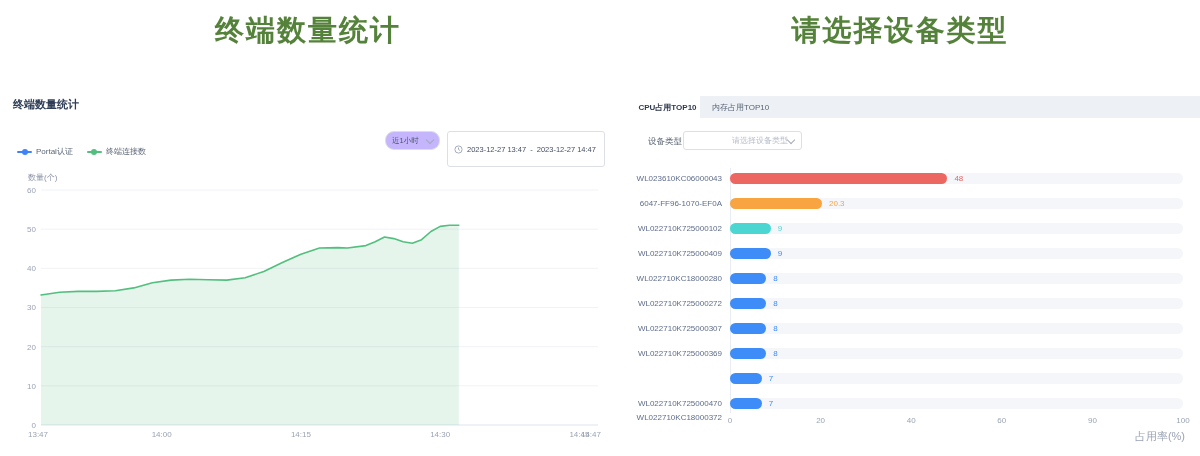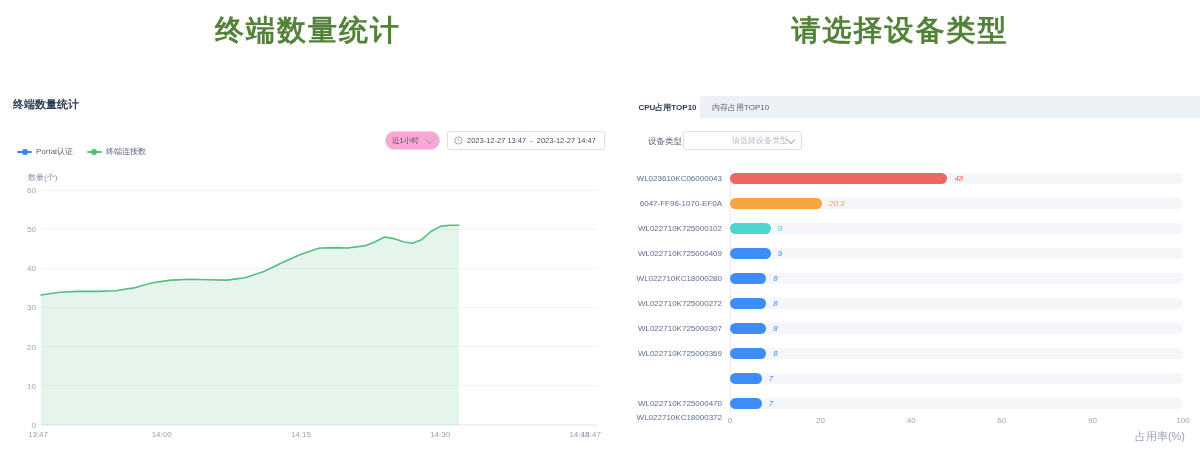--- a/index.html
+++ b/index.html
@@ -7,22 +7,22 @@
          font-family:"Liberation Sans","DejaVu Sans",sans-serif;}
   .panel{position:absolute;top:0;width:600px;height:456px;}
   .panel.left{left:8px;}
   .panel.right{left:600px;}
   .panel>h1{position:absolute;top:11px;left:0;width:100%;text-align:center;margin:0;
             font-size:29px;font-weight:bold;color:#55823a;letter-spacing:2px;}
   
   .card-title{position:absolute;left:5px;top:97px;font-size:11px;font-weight:bold;color:#2f3e56;}
   .time-select{position:absolute;left:377px;top:131px;width:55px;height:19px;border:1px solid #dcdfe6;
                border-radius:9px;display:flex;align-items:center;justify-content:space-between;
-               padding:0 6px;box-sizing:border-box;font-size:7.5px;color:#4b5565;background:#f9a8d4;cursor:pointer;}
-  .date-range{position:absolute;left:439px;top:131px;width:158px;height:19px;border:1px solid #dcdfe6;
+               padding:0 6px;box-sizing:border-box;font-size:7.5px;color:#4b5565;background:#c4b5fd;cursor:pointer;}
+  .date-range{position:absolute;left:439px;top:131px;width:158px;height:36px;border:1px solid #dcdfe6;
               border-radius:3px;display:flex;align-items:center;gap:4px;padding:0 6px;box-sizing:border-box;
               font-size:7.5px;color:#454f63;background:#fff;cursor:pointer;white-space:nowrap;}
   .chev{width:5px;height:5px;border-right:1.2px solid #a3abba;border-bottom:1.2px solid #a3abba;
         display:inline-block;transform:rotate(45deg);margin-top:-2px;flex:none;}
   .legend{position:absolute;left:9px;top:146px;display:flex;gap:14px;align-items:center;}
   .legend-item{display:flex;align-items:center;gap:4px;font-size:8px;color:#5d6779;cursor:pointer;}
   .lmark{position:relative;width:15px;height:8px;flex:none;}
   .lline{position:absolute;left:0;right:0;top:3px;height:2px;border-radius:1px;}
   .ldot{position:absolute;left:4.5px;top:1px;width:6px;height:6px;border-radius:50%;}
   .ylabel{position:absolute;left:20px;top:172px;font-size:8px;color:#8a93a6;}
@@ -35,21 +35,21 @@
   .devtype-select{position:absolute;left:83px;top:131px;width:119px;height:19px;border:1px solid #dcdfe6;
                   border-radius:3px;display:flex;align-items:center;justify-content:flex-end;
                   padding:0 7px;box-sizing:border-box;background:#fff;cursor:pointer;}
   .devtype-select .ph{font-size:8px;color:#b6bcc8;white-space:nowrap;}
   #bar-chart{position:absolute;left:0;top:0;width:600px;height:456px;}
   .bc-axis{position:absolute;width:1px;background:#e8ecf3;}
   .bc-label{position:absolute;left:0;width:122px;height:11px;line-height:11px;text-align:right;
             font-size:8px;color:#5e6d8a;white-space:nowrap;}
   .bc-track{position:absolute;height:11px;border-radius:5.5px;background:#f4f6fa;}
   .bc-bar{position:absolute;height:11px;border-radius:5.5px;}
-  .bc-value{position:absolute;height:11px;line-height:11px;font-size:8px;font-style:italic;}
+  .bc-value{position:absolute;height:11px;line-height:11px;font-size:8px;}
   .bc-tick{position:absolute;top:416px;width:24px;text-align:center;font-size:8px;color:#9aa3b4;}
   .bc-xname{position:absolute;left:500px;top:429px;width:85px;text-align:right;font-size:11px;color:#9aa3b4;}
 </style>
 </head>
 <body>
 
 <div class="stage">
 
   <section class="panel left">
     <h1>终端数量统计</h1>

